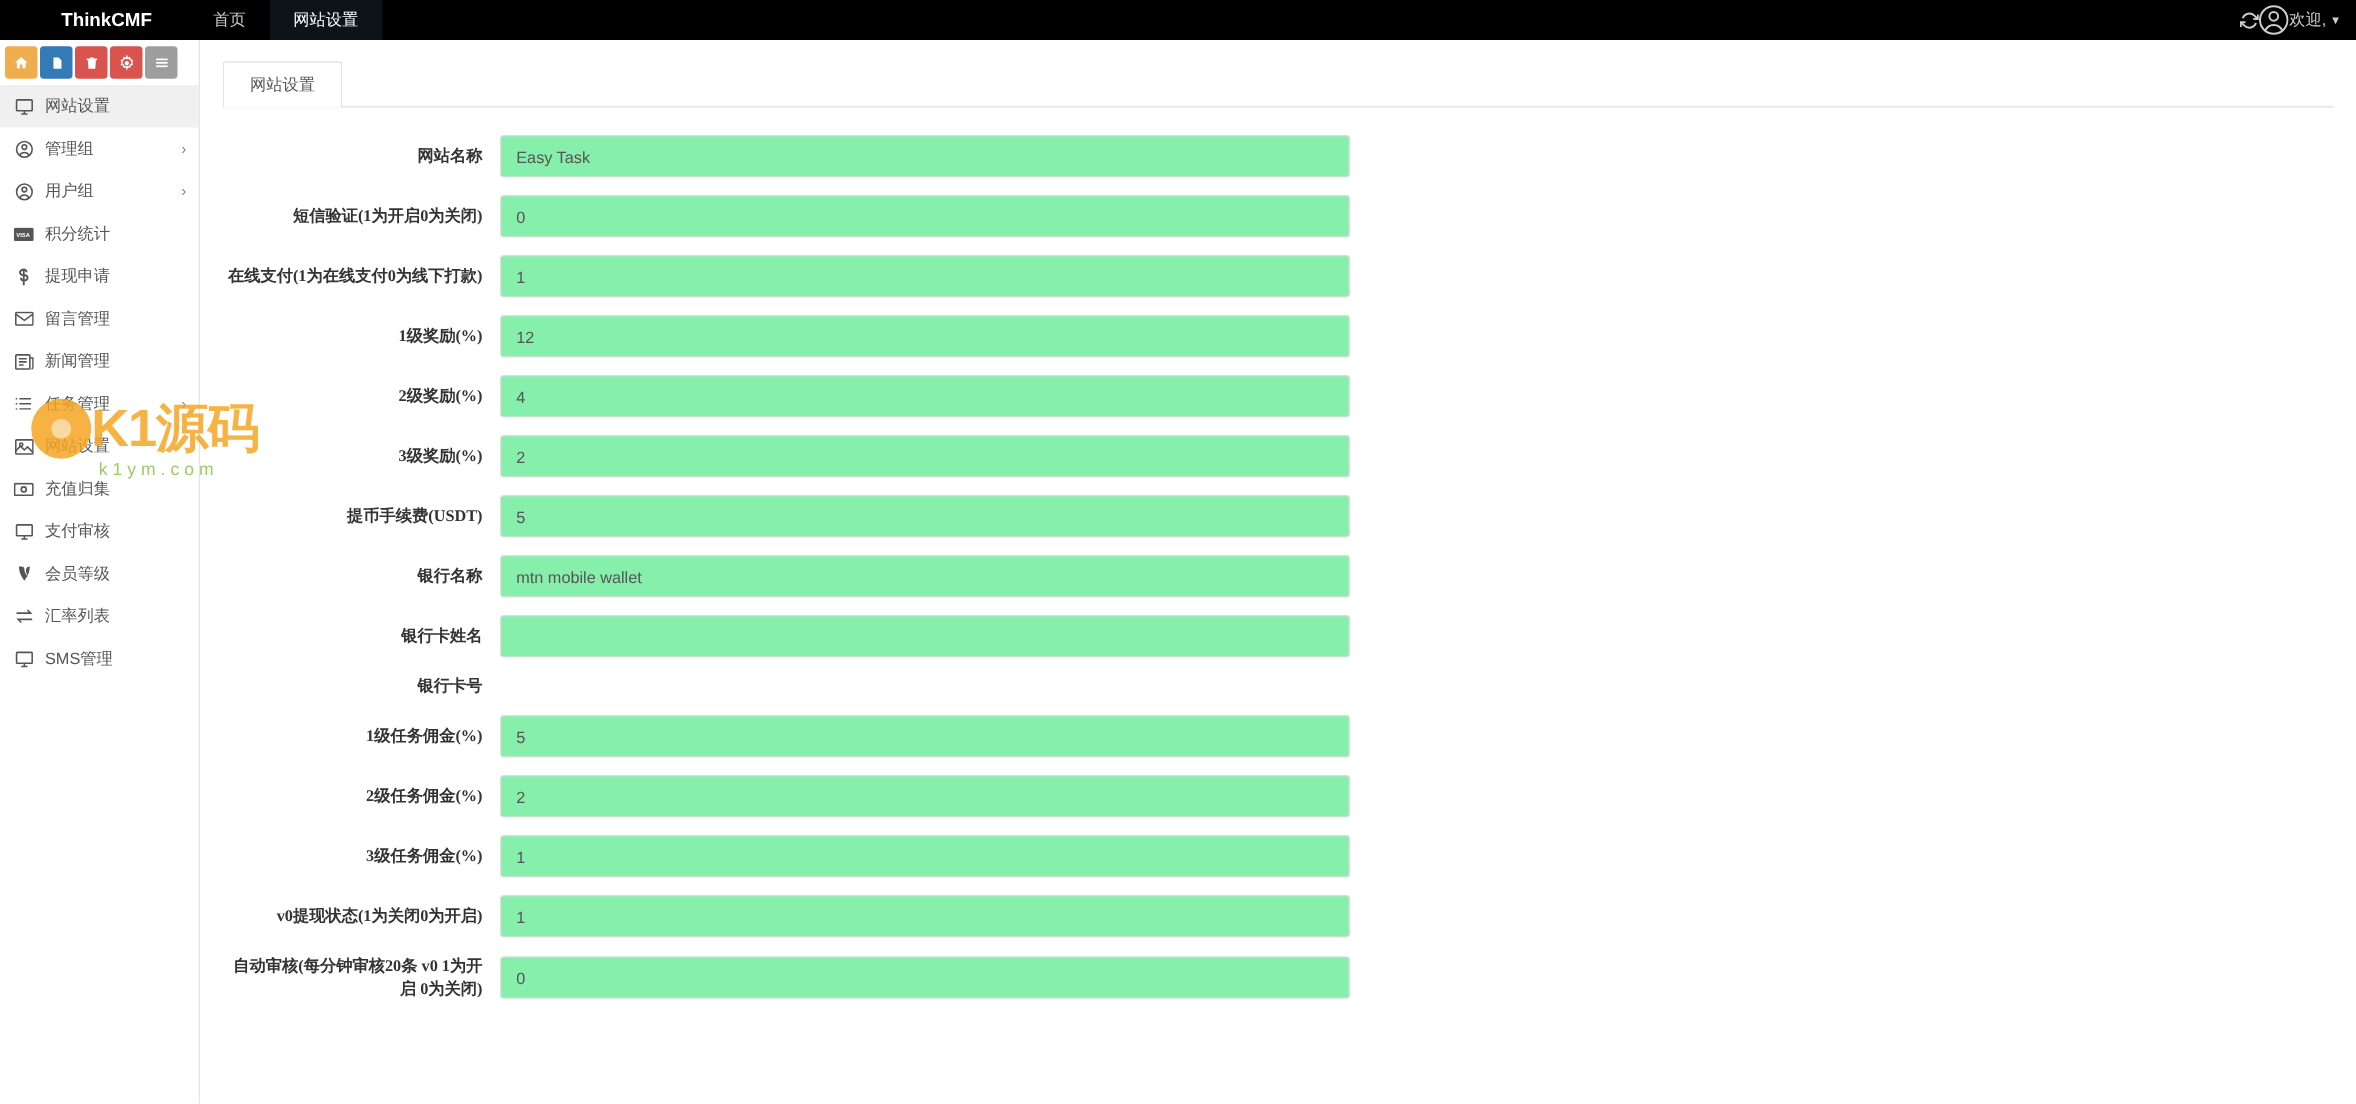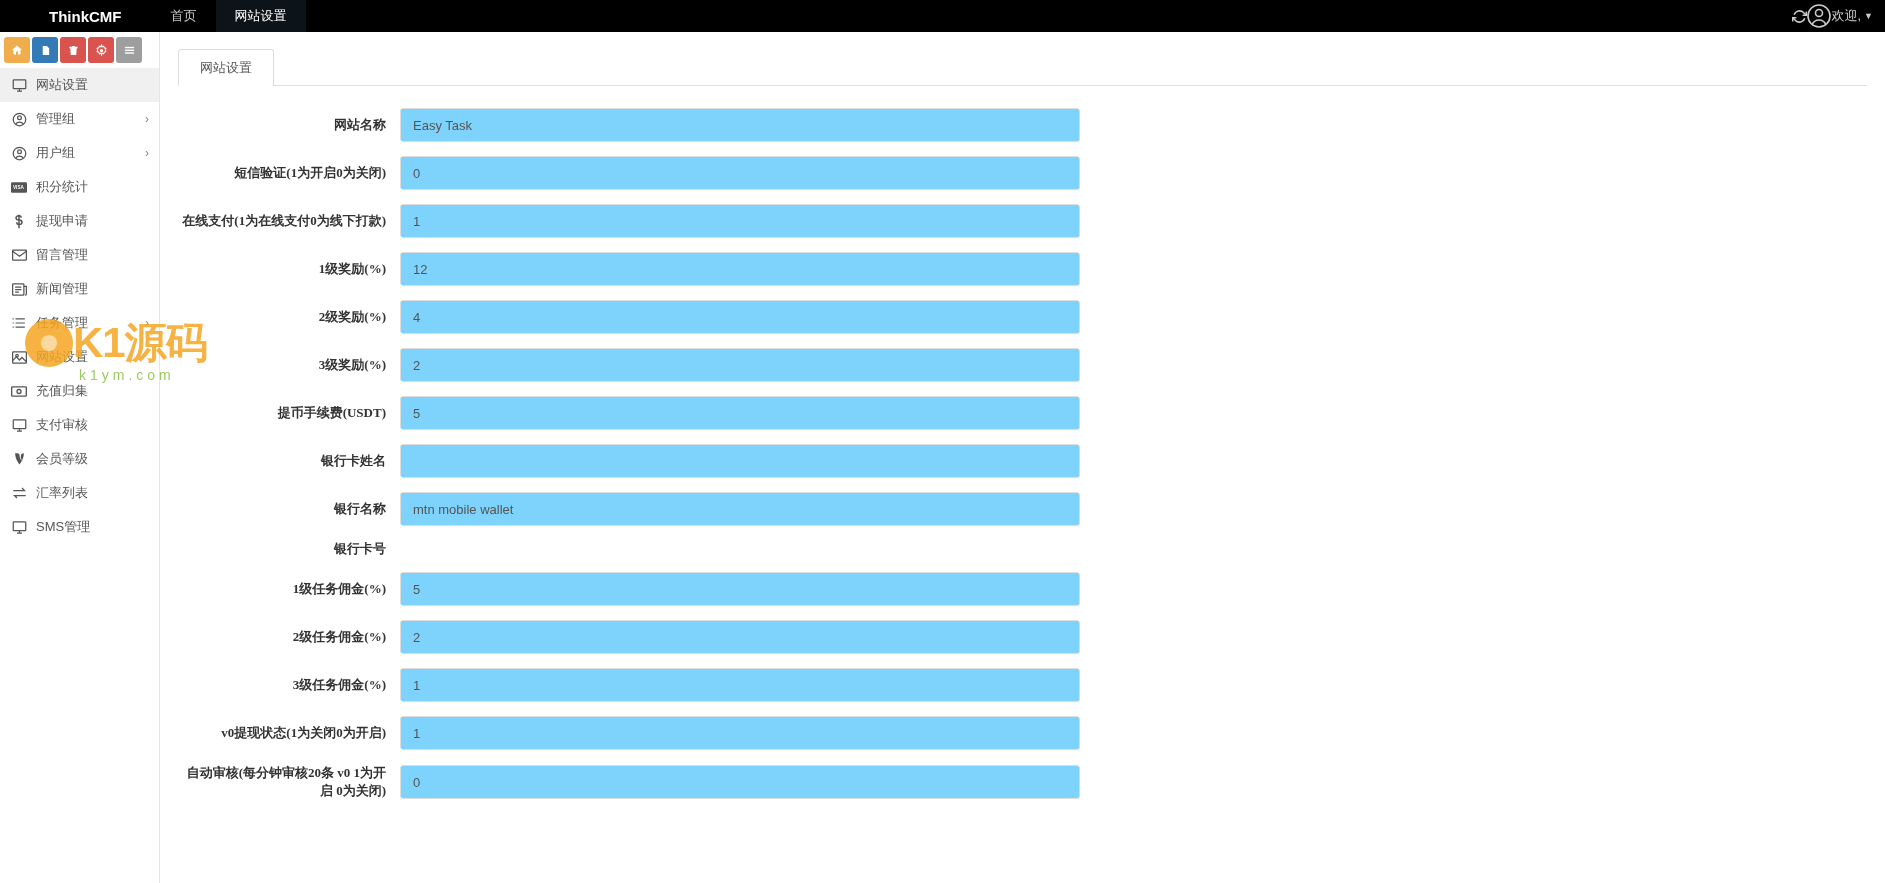--- a/index.html
+++ b/index.html
@@ -174,21 +174,21 @@
   max-width: 680px;
 }
 .form-input input {
   width: 100%;
   height: 34px;
   border: 1px solid #ddd;
   border-radius: 3px;
   padding: 16px 12px;
   font-size: 13px;
   color: #555;
-  background: #7dd3fc;
+  background: #86efac;
 }
 
 
 .watermark {
   position: absolute;
   left: 19px;
   top: 315px;
   pointer-events: none;
   opacity: 0.85;
   z-index: 5;
@@ -446,26 +446,26 @@
       </div>
       <div class="form-row">
         <div class="form-label">3级奖励(%)</div>
         <div class="form-input"><input type="text" value="2" style=""></div>
       </div>
       <div class="form-row">
         <div class="form-label">提币手续费(USDT)</div>
         <div class="form-input"><input type="text" value="5" style=""></div>
       </div>
       <div class="form-row">
+        <div class="form-label">银行名称</div>
+        <div class="form-input"><input type="text" value="mtn mobile wallet" style=""></div>
+      </div>
+      <div class="form-row">
         <div class="form-label">银行卡姓名</div>
         <div class="form-input"><input type="text" value="" style=""></div>
-      </div>
-      <div class="form-row">
-        <div class="form-label">银行名称</div>
-        <div class="form-input"><input type="text" value="mtn mobile wallet" style=""></div>
       </div>
       <div class="form-row">
         <div class="form-label">银行卡号</div>
       </div>
       <div class="form-row">
         <div class="form-label">1级任务佣金(%)</div>
         <div class="form-input"><input type="text" value="5" style=""></div>
       </div>
       <div class="form-row">
         <div class="form-label">2级任务佣金(%)</div>

